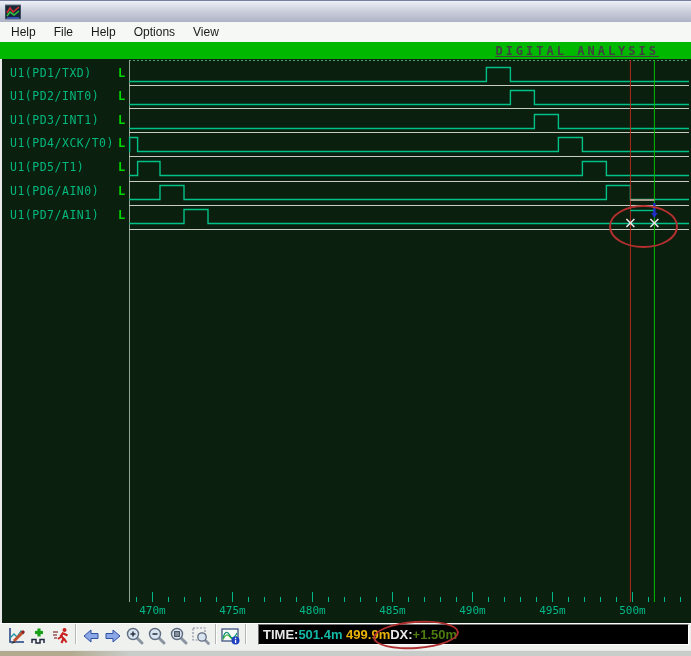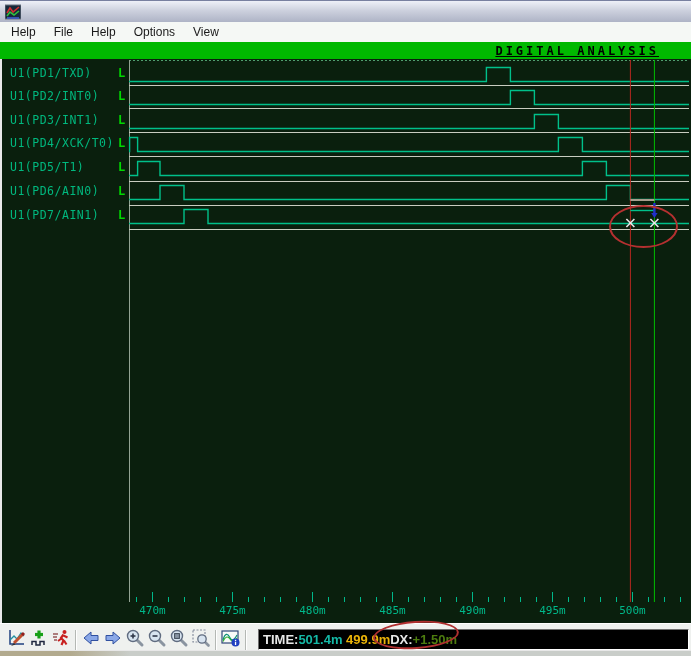--- a/index.html
+++ b/index.html
@@ -16,32 +16,32 @@
 
   
   .menubar{ position:absolute; left:0; top:22px; width:691px; height:20px;
     background:#F5F8F5; display:flex; align-items:center; padding-left:2px; }
   .menuitem{ font-size:12px; color:#1A1A1A; padding:2px 9px; cursor:default; }
 
   
   .banner{ position:absolute; left:0; top:42px; width:691px; height:17px;
     background:#00B800; display:flex; align-items:center; justify-content:flex-end; }
   .bannertext{ margin-right:32px; font-family:"DejaVu Sans Mono", monospace;
-    font-size:12px; font-weight:bold; letter-spacing:3px; color:#000000;
+    font-size:12px; font-weight:bold; letter-spacing:3px; color:#404040;
     text-decoration:underline; }
 
   
   .plot{ position:absolute; left:0; top:59px; width:691px; height:649px;
     background:#0A1F0D; border-left:2px solid #E9E9E9; }
   .plot svg{ display:block; }
 
   
   .toolbar{ position:absolute; left:0; top:623px; width:691px; height:27px;
     background:#EFF1EF; border-top:1px solid #FFFFFF; display:flex;
-    align-items:flex-end; padding-left:6px; }
+    align-items:flex-start; padding-left:6px; }
   .tbtn{ width:22px; height:24px; border:none; background:transparent;
     display:flex; align-items:center; justify-content:center; padding:0; }
   .tsep{ width:2px; height:20px; border-left:1px solid #B4B8B4;
     border-right:1px solid #FFFFFF; margin:0 3px; }
   .statuspanel{ flex:1; height:21px; margin-left:8px; margin-right:2px;
     background:#000000; border-top:1px solid #707070; border-left:1px solid #707070;
     border-bottom:1px solid #FFFFFF; border-right:1px solid #FFFFFF;
     display:flex; align-items:center; padding-left:4px;
     font-size:13px; font-weight:bold; white-space:pre; }
   .st-lbl{ color:#E8E8E8; }

